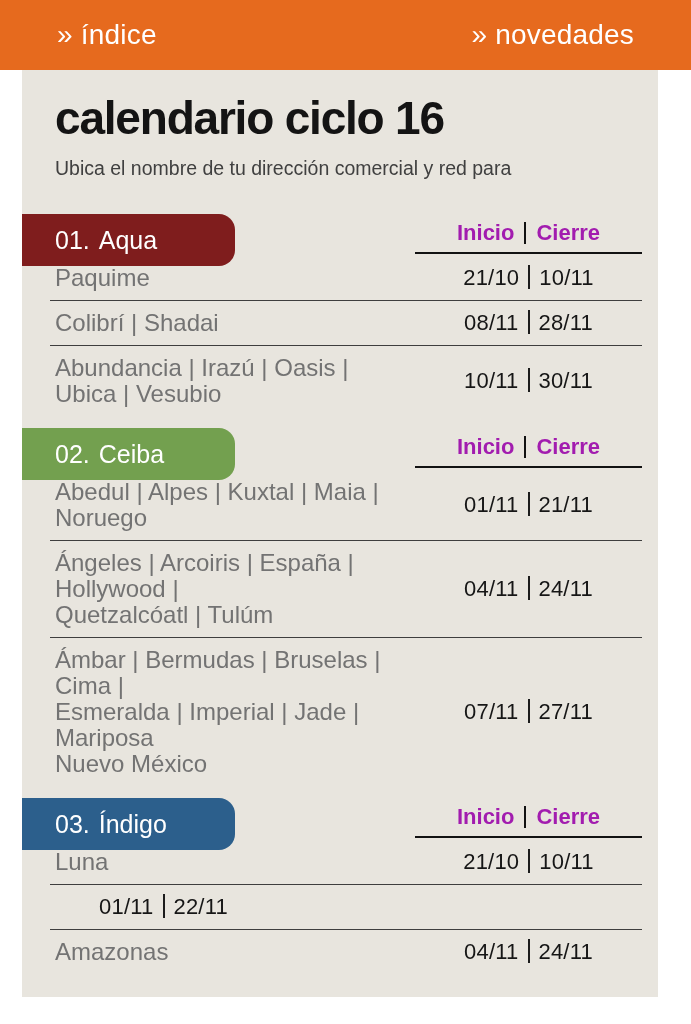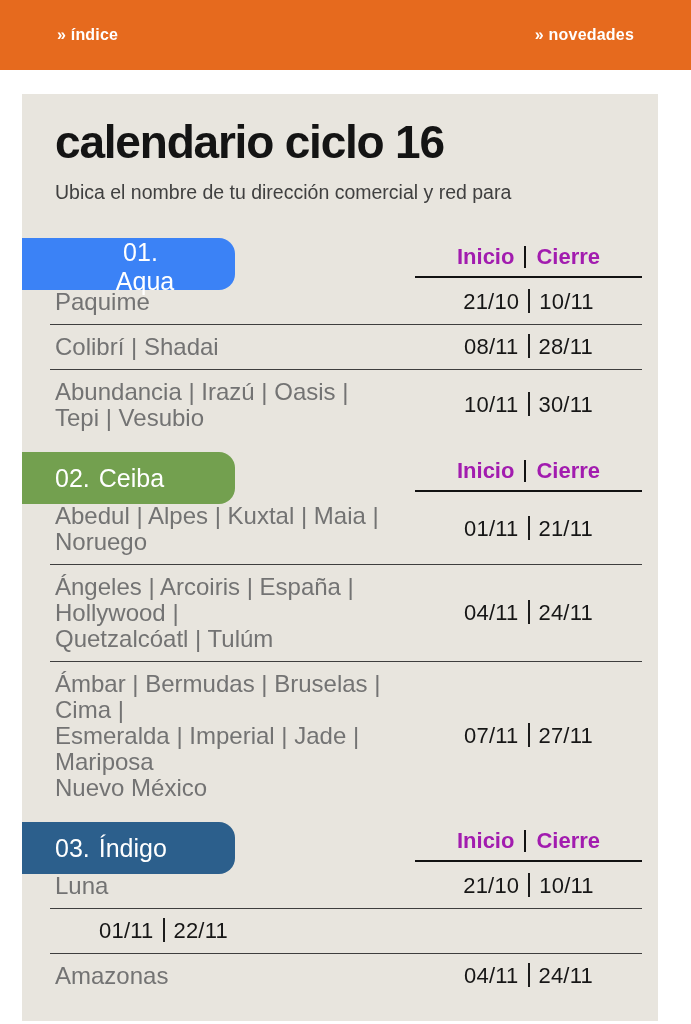--- a/index.html
+++ b/index.html
@@ -6,21 +6,21 @@
   html, body { width: 691px; height: 1024px; background: #ffffff; overflow: hidden; }
   body { font-family: "Liberation Sans", "DejaVu Sans", sans-serif; color: #1d1d1d; position: relative; }
 
   
   .topbar {
     height: 70px; width: 691px;
     display: flex; align-items: center; justify-content: space-between;
     padding: 0 57px;
   }
   .topbar a {
-    color: #ffffff; text-decoration: none; font-size: 16px; font-weight: 700;
+    color: #ffffff; text-decoration: none; font-size: 28px; font-weight: 400;
     letter-spacing: 0.2px; cursor: pointer;
   }
 
   
   .panel {
     position: absolute; left: 22px; top: 70px;
     width: 636px; height: 927px;
     background: #E8E5DE;
     overflow: hidden;
   }
@@ -78,30 +78,30 @@
   .vbar-d { width: 2px; height: 24px; background: #1c1c1c; margin: 0 9px; }
 </style>
 </head>
 <body>
 
 <div class="topbar" style="background-color: rgb(230, 106, 30);">
   <a>» índice</a>
   <a>» novedades</a>
 </div>
 
-<div class="panel" style="background-color: rgb(232, 229, 222); margin-top: 24px;">
+<div class="panel" style="background-color: rgb(232, 229, 222);">
 
   <h1 class="page-title">calendario ciclo 16</h1>
   <div class="subtitle">
     <div>Ubica el nombre de tu dirección comercial y red para</div>
   </div>
 
   <div class="section first">
     <div class="section-head">
-      <div class="badge" style="background-color: #3b82f6; flex-direction: column;">
+      <div class="badge" style="background-color: #7f1d1d;">
         <span class="num">01.</span>
         <span class="nm">Aqua</span>
       </div>
       <div class="cols">
         <span>Inicio</span>
         <span class="vbar-h"></span>
         <span>Cierre</span>
       </div>
     </div>
     <div class="rows">
@@ -116,21 +116,21 @@
       <div class="row">
         <div class="names">Colibrí | Shadai</div>
         <div class="dates">
           <span>08/11</span>
           <span class="vbar-d"></span>
           <span>28/11</span>
         </div>
       </div>
       <div class="row">
         <div class="names">Abundancia | Irazú | Oasis |
-Tepi | Vesubio</div>
+Ubica | Vesubio</div>
         <div class="dates">
           <span>10/11</span>
           <span class="vbar-d"></span>
           <span>30/11</span>
         </div>
       </div>
     </div>
   </div>
 
   <div class="section">

